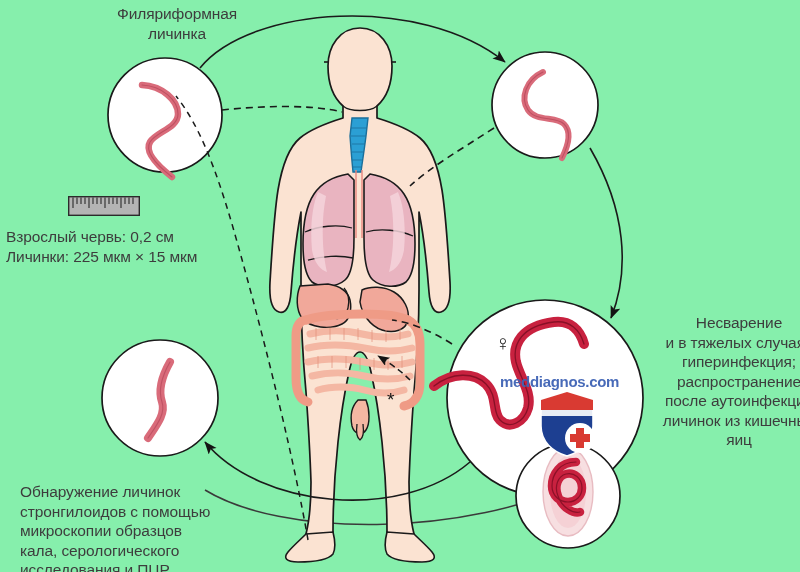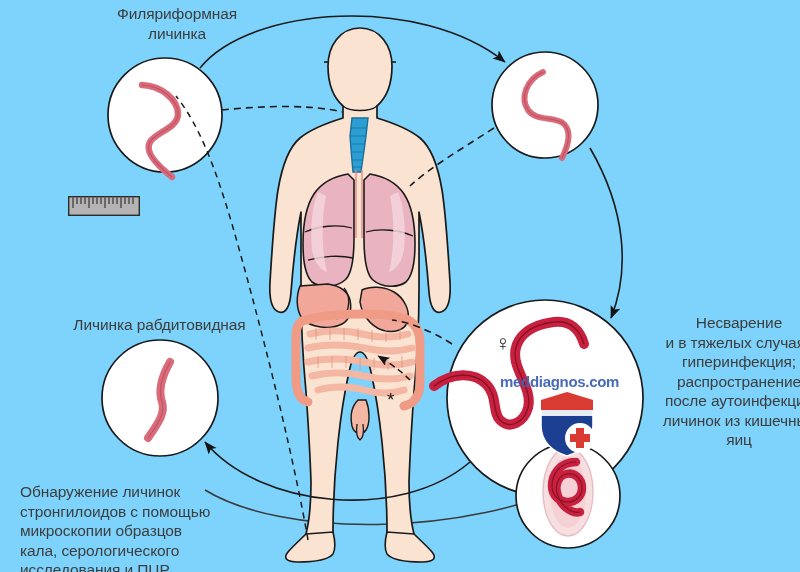--- a/index.html
+++ b/index.html
@@ -4,21 +4,21 @@
 <style>
   html, body {
     margin: 0;
     padding: 0;
     background: #ffffff;
   }
   #root {
     position: relative;
     width: 800px;
     height: 572px;
-    background: #7dd3fc;
+    background: #86efac;
     overflow: hidden;
     font-family: "Liberation Sans", sans-serif;
   }
   .svg-layer {
     position: absolute;
     left: 0;
     top: 0;
     width: 800px;
     height: 572px;
   }
@@ -326,22 +326,23 @@
     <path d="M29,2 L55,10 L55,20 L3,20 L3,10 Z" fill="#d93a32"></path>
     <path d="M3,20 L55,20 L55,26 L3,26 Z" fill="#ffffff" opacity="0.9"></path>
     <circle cx="42" cy="48" r="15" fill="#ffffff"></circle>
     <path d="M38,38 L46,38 L46,44 L52,44 L52,52 L46,52 L46,58 L38,58 L38,52 L32,52 L32,44 L38,44 Z" fill="#d93a32"></path>
   </svg>
 
   <div class="lbl" id="label-filariform">Филяриформная
 личинка</div>
 
 
-
-  <div class="lbl" id="label-rhabditiform">Личинка рабдитовидная</div>
+  <div class="lbl" id="label-size">Взрослый червь: 0,2 см
+Личинки: 225 мкм × 15 мкм</div>
+
 
   <div class="lbl" id="label-detection">Обнаружение личинок
 стронгилоидов с помощью
 микроскопии образцов
 кала, серологического
 исследования и ПЦР</div>
 
   <div class="lbl" id="label-indigestion">Несварение
 и в тяжелых случаях
 гиперинфекция;

